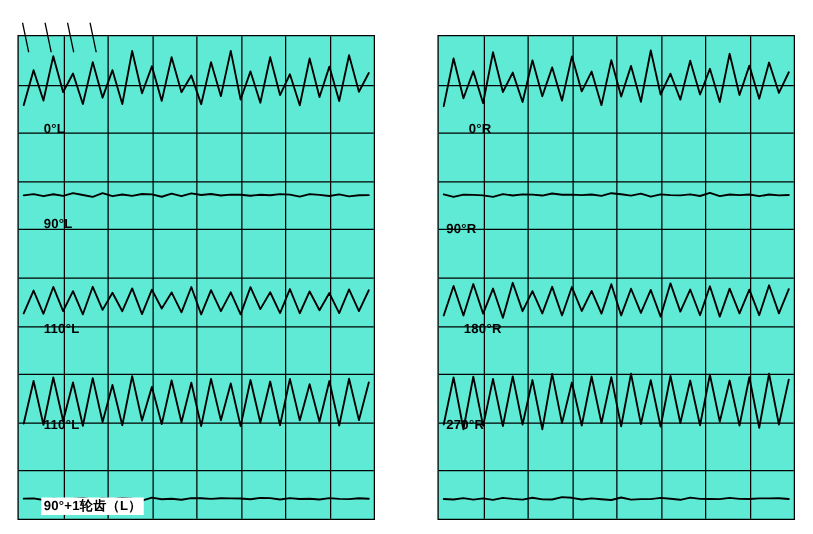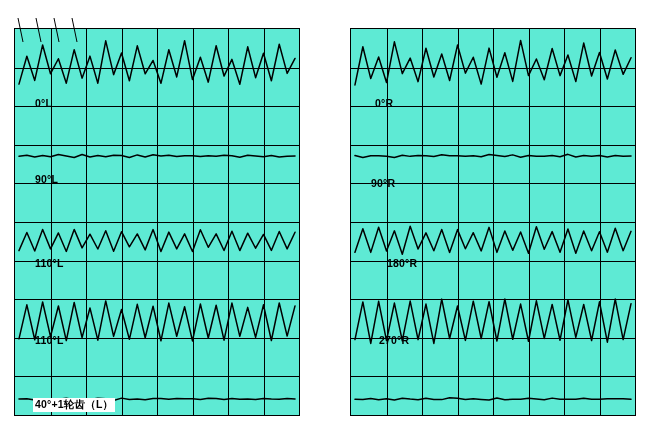--- a/index.html
+++ b/index.html
@@ -133,21 +133,21 @@
         <path d="M4.00,44.83 L11.94,10.80 L19.89,45.78 L27.83,7.96 L35.77,42.65 L43.71,11.96 L51.66,46.57 L59.60,8.47 L67.54,43.59 L75.49,13.94 L83.43,46.16 L91.37,6.89 L99.31,42.38 L107.26,15.50 L115.20,45.32 L123.14,10.34 L131.09,43.74 L139.03,12.16 L146.97,46.79 L154.91,9.09 L162.86,42.28 L170.80,12.76 L178.74,46.92 L186.69,10.04 L194.63,44.02 L202.57,11.25 L210.51,46.16 L218.46,9.09 L226.40,42.31 L234.34,13.37 L242.29,43.33 L250.23,10.85 L258.17,46.49 L266.11,9.02 L274.06,42.11 L282.00,11.91" fill="none" stroke="#000000" stroke-width="1.5" stroke-linejoin="round" stroke-linecap="round"></path>
       </svg>
     <svg class="trace-svg" id="trace-L1T" style="top:356px; height:28px" viewBox="0 0 286 28" preserveAspectRatio="none">
         <path d="M4.00,13.89 L11.94,13.72 L19.89,14.98 L27.83,13.94 L35.77,14.25 L43.71,14.21 L51.66,13.36 L59.60,14.78 L67.54,13.76 L75.49,14.40 L83.43,13.26 L91.37,13.86 L99.31,15.48 L107.26,13.13 L115.20,14.40 L123.14,14.04 L131.09,14.76 L139.03,13.46 L146.97,13.57 L154.91,14.14 L162.86,13.60 L170.80,13.75 L178.74,13.84 L186.69,14.41 L194.63,13.34 L202.57,13.49 L210.51,14.58 L218.46,13.47 L226.40,14.18 L234.34,14.04 L242.29,14.59 L250.23,13.48 L258.17,14.06 L266.11,14.35 L274.06,13.60 L282.00,13.98" fill="none" stroke="#000000" stroke-width="1.5" stroke-linejoin="round" stroke-linecap="round"></path>
       </svg>
 
     <div class="label" style="left:18px; top:68px;">0°L</div>
     <div class="label" style="left:18px; top:144px;">90°L</div>
     <div class="label" style="left:18px; top:228px;">110°L</div>
     <div class="label" style="left:18px; top:305px;">110°L</div>
-    <div class="label" style="left:18px; top:369px; background:#fff;">40°+1轮齿（L）</div>
+    <div class="label" style="left:18px; top:369px; background:#fff;">90°+1轮齿（L）</div>
   </div>
 
   <div class="panel" id="panel-right">
     <div class="gridlines">
       <div class="vline" style="left:12.5%"></div>
       <div class="vline" style="left:25%"></div>
       <div class="vline" style="left:37.5%"></div>
       <div class="vline" style="left:50%"></div>
       <div class="vline" style="left:62.5%"></div>
       <div class="vline" style="left:75%"></div>
@@ -173,23 +173,23 @@
         <path d="M4.00,35.34 L11.94,11.76 L19.89,35.36 L27.83,10.22 L35.77,33.92 L43.71,13.83 L51.66,37.20 L59.60,9.25 L67.54,31.94 L75.49,15.90 L83.43,33.74 L91.37,12.47 L99.31,35.38 L107.26,12.63 L115.20,31.79 L123.14,15.69 L131.09,33.91 L139.03,10.36 L146.97,35.36 L154.91,14.00 L162.86,33.33 L170.80,14.98 L178.74,36.28 L186.69,9.67 L194.63,32.29 L202.57,14.61 L210.51,35.20 L218.46,12.04 L226.40,36.32 L234.34,13.94 L242.29,33.76 L250.23,14.74 L258.17,35.15 L266.11,11.24 L274.06,33.66 L282.00,14.32" fill="none" stroke="#000000" stroke-width="1.5" stroke-linejoin="round" stroke-linecap="round"></path>
       </svg>
     <svg class="trace-svg" id="trace-R270" style="top:265px; height:56px" viewBox="0 0 286 56" preserveAspectRatio="none">
         <path d="M4.00,45.61 L11.94,7.89 L19.89,49.43 L27.83,7.29 L35.77,46.69 L43.71,9.08 L51.66,46.89 L59.60,7.07 L67.54,45.63 L75.49,10.06 L83.43,49.43 L91.37,5.13 L99.31,44.48 L107.26,12.03 L115.20,46.37 L123.14,7.18 L131.09,44.52 L139.03,7.69 L146.97,46.98 L154.91,5.02 L162.86,45.27 L170.80,10.09 L178.74,47.24 L186.69,6.79 L194.63,44.42 L202.57,10.44 L210.51,46.23 L218.46,5.83 L226.40,43.33 L234.34,10.45 L242.29,46.52 L250.23,7.78 L258.17,48.21 L266.11,5.03 L274.06,45.60 L282.00,9.67" fill="none" stroke="#000000" stroke-width="1.5" stroke-linejoin="round" stroke-linecap="round"></path>
       </svg>
     <svg class="trace-svg" id="trace-R1T" style="top:356px; height:28px" viewBox="0 0 286 28" preserveAspectRatio="none">
         <path d="M4.00,14.23 L11.94,14.57 L19.89,13.51 L27.83,14.66 L35.77,13.66 L43.71,14.91 L51.66,13.25 L59.60,14.11 L67.54,14.66 L75.49,13.23 L83.43,14.46 L91.37,14.61 L99.31,12.68 L107.26,13.24 L115.20,14.61 L123.14,13.70 L131.09,14.39 L139.03,15.02 L146.97,13.02 L154.91,14.67 L162.86,14.30 L170.80,14.29 L178.74,13.27 L186.69,14.03 L194.63,14.84 L202.57,13.12 L210.51,14.14 L218.46,14.17 L226.40,14.25 L234.34,13.31 L242.29,14.14 L250.23,14.21 L258.17,13.65 L266.11,13.74 L274.06,13.63 L282.00,14.24" fill="none" stroke="#000000" stroke-width="1.5" stroke-linejoin="round" stroke-linecap="round"></path>
       </svg>
 
     <div class="label" style="left:22px; top:68px;">0°R</div>
-    <div class="label" style="left:18px; top:148px;">90°R</div>
-    <div class="label" style="left:34px; top:228px;">180°R</div>
-    <div class="label" style="left:26px; top:305px;">270°R</div>
+    <div class="label" style="left:4px; top:148px;">90°R</div>
+    <div class="label" style="left:18px; top:228px;">180°R</div>
+    <div class="label" style="left:4px; top:305px;">270°R</div>
   </div>
 
   <svg style="position:absolute; left:14px; top:18px; width:80px; height:24px;" viewBox="0 0 80 24">
     <line x1="4" y1="0" x2="9" y2="24" stroke="#000" stroke-width="1"></line>
     <line x1="22" y1="0" x2="27" y2="24" stroke="#000" stroke-width="1"></line>
     <line x1="40" y1="0" x2="45" y2="24" stroke="#000" stroke-width="1"></line>
     <line x1="58" y1="0" x2="63" y2="24" stroke="#000" stroke-width="1"></line>
   </svg>
 
 </div>

